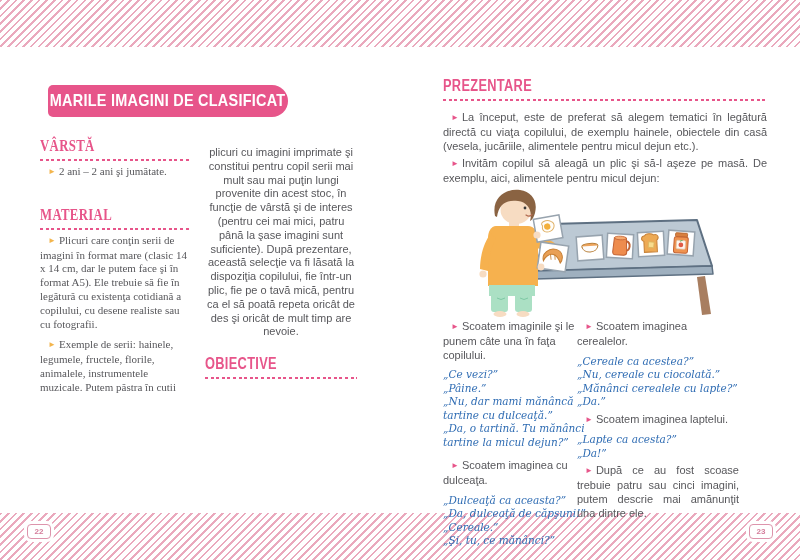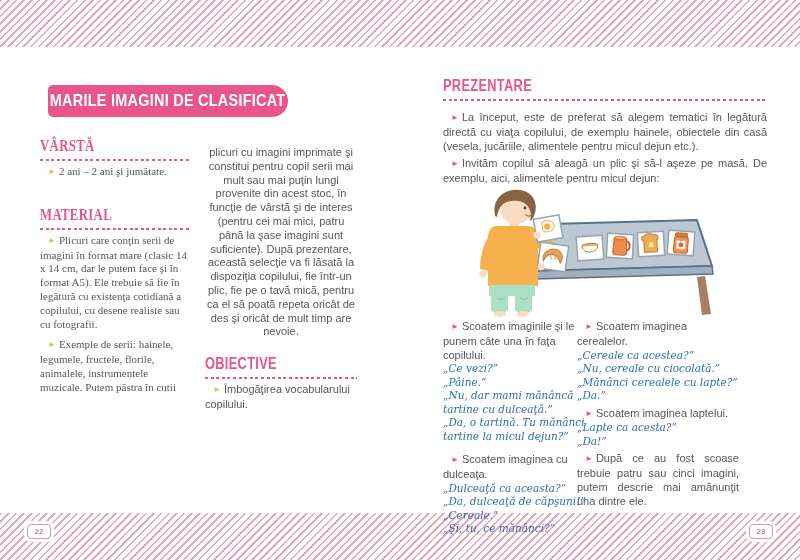--- a/index.html
+++ b/index.html
@@ -46,21 +46,21 @@
   p.body.just{text-align:justify;}
   .mt7{margin-top:7px;} .mt8{margin-top:4px;} .mt14{margin-top:10px;}
   .h-gap{margin-top:26px;} .h-gap-sm{margin-top:16px;}
 
   .bullet{font-size:8px;margin-right:3px;position:relative;top:-1px;}
   .bullet.y{color:var(--yellow);}
   .bullet.p{color:var(--pink);}
 
   .script{font-family:"DejaVu Serif",serif;font-style:italic;color:var(--blue);
     font-size:10.5px;line-height:13.5px;font-weight:500;}
-  .script-block{}
+  .script-block{margin-top:6px;}
 
   #illustration{position:absolute;left:450px;top:186px;width:300px;height:134px;}
 </style>
 </head>
 <body>
 
 <div class="band top"></div>
 <div class="band bottom"></div>
 
 <div class="page-badge" id="badge-left">
@@ -83,21 +83,20 @@
   <div class="dashes"></div>
   <p class="body mt8"><span class="bullet y">►</span><span>Plicuri care conţin serii de imagini în format mare (clasic 14 x 14 cm, dar le putem face şi în format A5). Ele trebuie să fie în legătură cu existenţa cotidiană a copilului, cu desene realiste sau cu fotografii.</span></p>
   <p class="body mt7"><span class="bullet y">►</span><span>Exemple de serii: hainele, legumele, fructele, florile, animalele, instrumentele muzicale. Putem păstra în cutii</span></p>
 </div>
 
 <div class="col" id="colB">
   <p class="body noindent">plicuri cu imagini imprimate şi constitui pentru copil serii mai mult sau mai puţin lungi provenite din acest stoc, în funcţie de vârstă şi de interes (pentru cei mai mici, patru până la şase imagini sunt suficiente). După prezentare, această selecţie va fi lăsată la dispoziţia copilului, fie într-un plic, fie pe o tavă mică, pentru ca el să poată repeta oricât de des şi oricât de mult timp are nevoie.</p>
 
   <h2 class="sec h-gap-sm">OBIECTIVE</h2>
   <div class="dashes"></div>
-  <p class="body mt8"><span class="bullet y">►</span><span>Îmbogăţirea vocabularului copilului.</span></p>
 </div>
 
 <div class="col" id="prez">
   <h2 class="sec">PREZENTARE</h2>
   <div class="dashes"></div>
   <p class="body just mt14"><span class="bullet p">►</span><span>La început, este de preferat să alegem tematici în legătură directă cu viaţa copilului, de exemplu hainele, obiectele din casă (vesela, jucăriile, alimentele pentru micul dejun etc.).</span></p>
   <p class="body just mt8"><span class="bullet p">►</span><span>Invităm copilul să aleagă un plic şi să-l aşeze pe masă. De exemplu, aici, alimentele pentru micul dejun:</span></p>
 </div>
 
 <svg id="illustration" viewBox="0 0 300 134">

